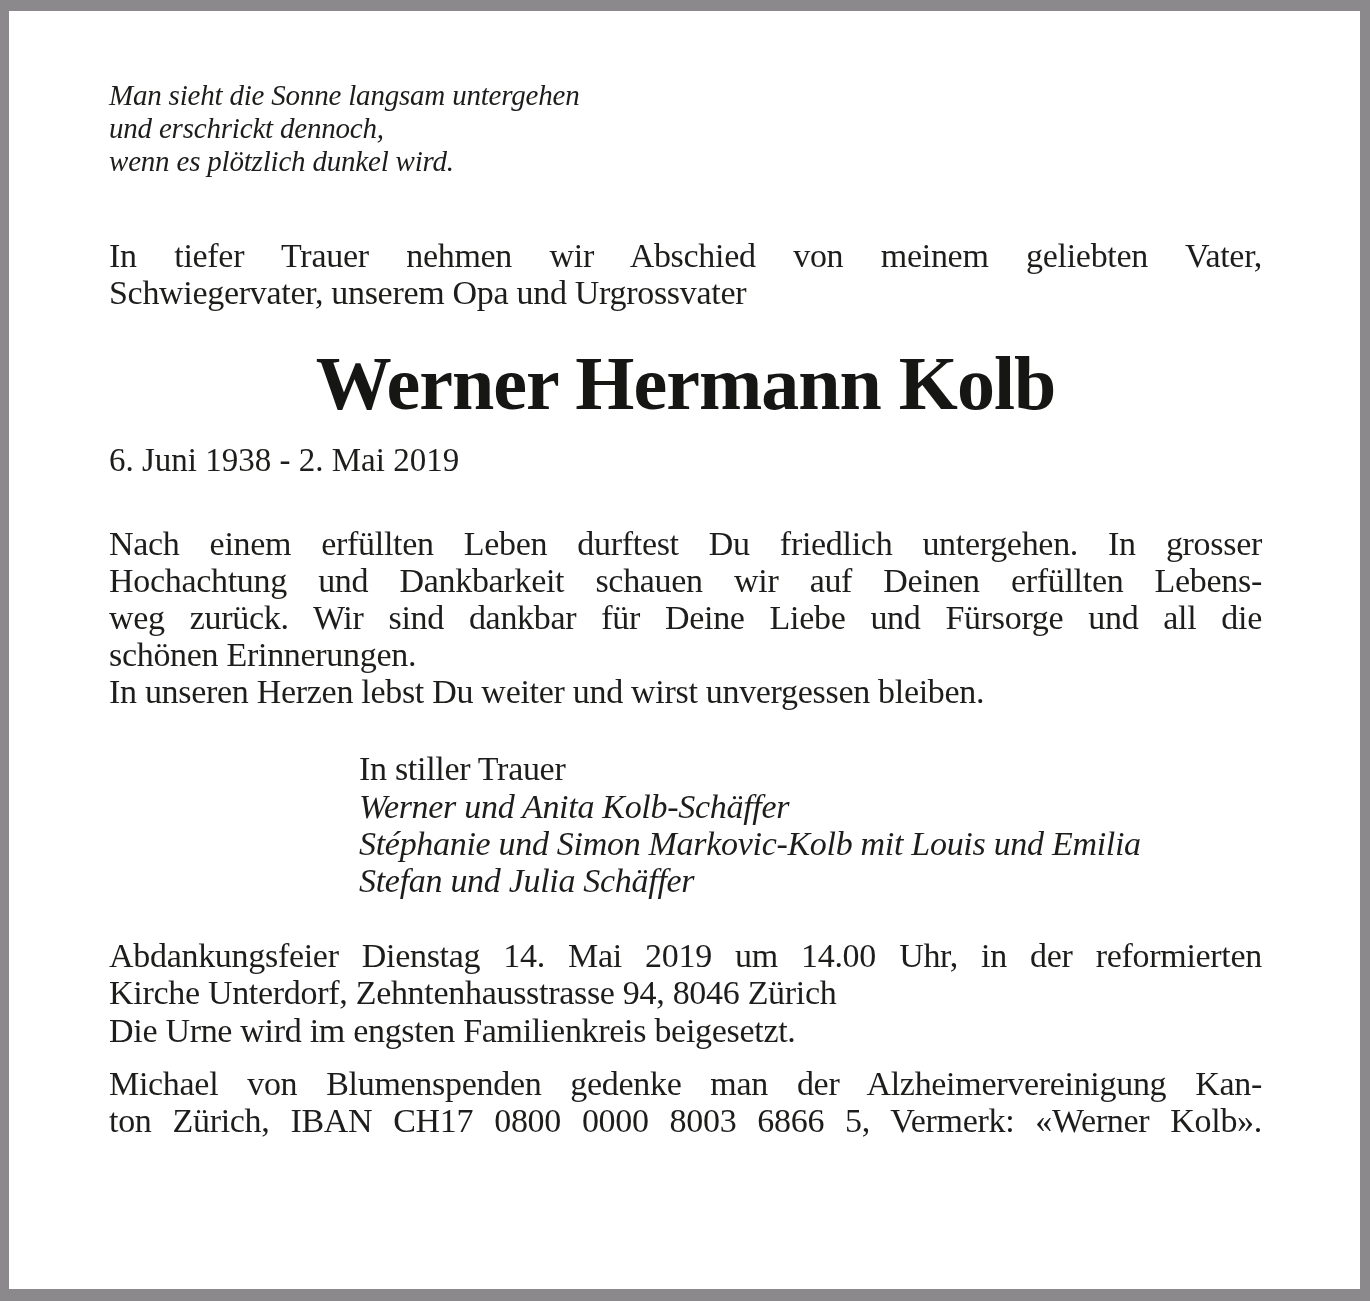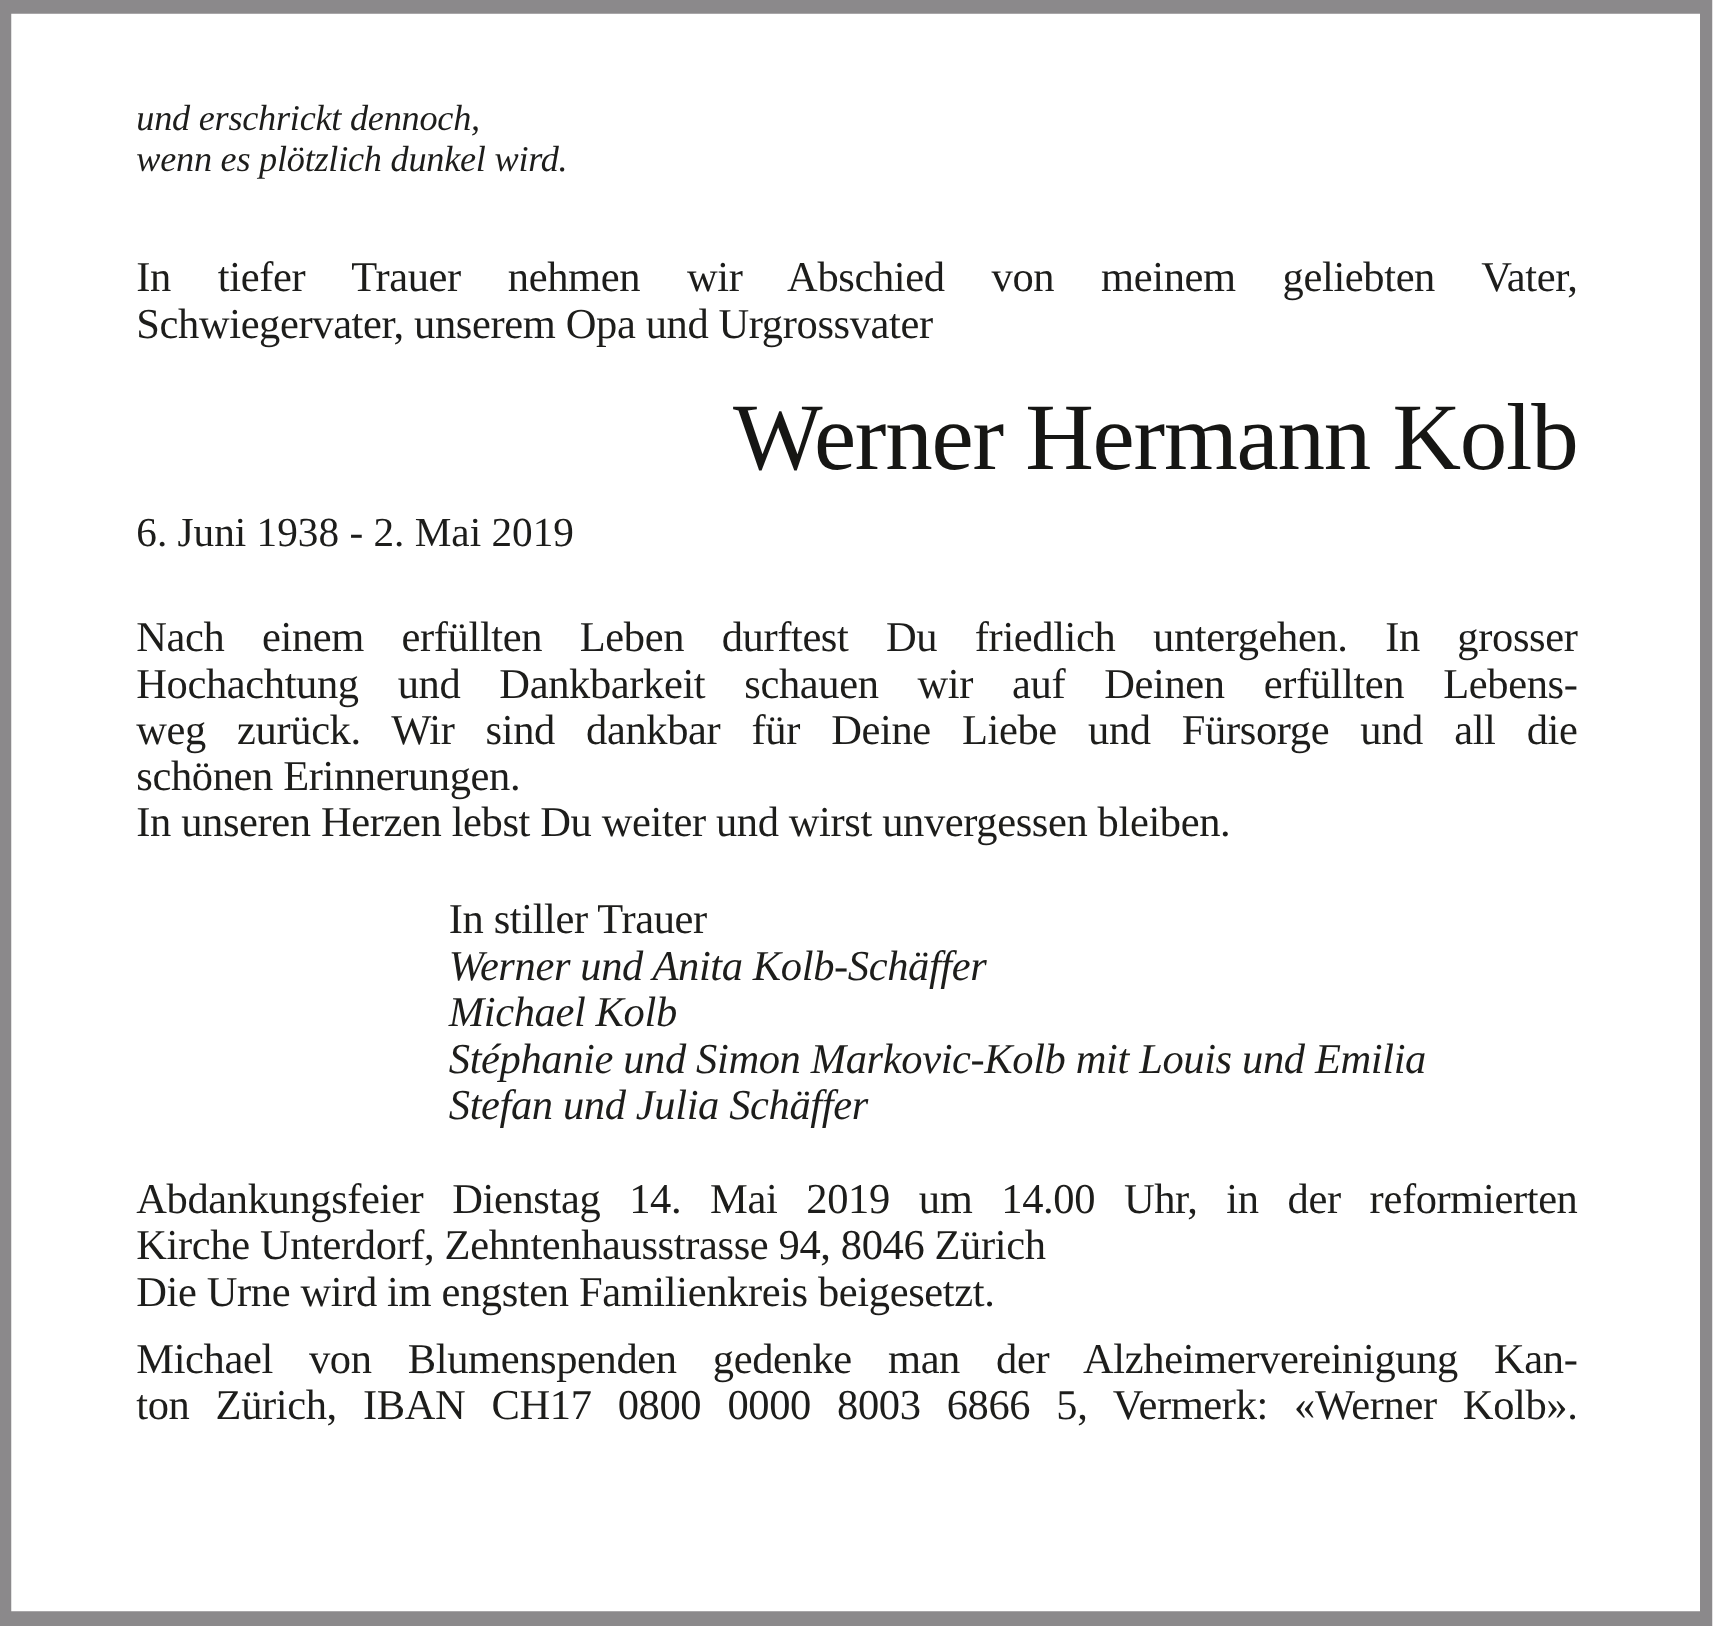--- a/index.html
+++ b/index.html
@@ -39,24 +39,24 @@
   }
   .just {
     white-space: normal;
     text-align: justify;
     text-align-last: justify;
     text-justify: inter-word;
   }
   .intro       { margin-top: 59px; }
   .name {
     margin: 32px 0 0 0;
-    text-align: right;
+    text-align: center;
     font-size: 76px;
     line-height: 80px;
-    font-weight: 400;
+    font-weight: 700;
     letter-spacing: -1px;
     color: #161614;
   }
   .dates {
     margin-top: 19px;
     text-align: left;
     font-size: 33px;
     line-height: 37px;
   }
   .tribute     { margin-top: 46px; }
@@ -67,20 +67,21 @@
   .burial      { margin-top: 1px; }
   .donations   { margin-top: 16px; }
 </style>
 </head>
 <body>
 
 <div class="frame">
   <div class="sheet">
 
     <div class="epigraph">
+      <div class="line">Man sieht die Sonne langsam untergehen</div>
       <div class="line">und erschrickt dennoch,</div>
       <div class="line">wenn es plötzlich dunkel wird.</div>
     </div>
 
     <div class="textblock intro">
       <div class="line just">In tiefer Trauer nehmen wir Abschied von meinem geliebten Vater,</div>
       <div class="line">Schwiegervater, unserem Opa und Urgrossvater</div>
     </div>
 
     <h1 class="name">Werner Hermann Kolb</h1>
@@ -92,21 +93,20 @@
       <div class="line just">Hochachtung und Dankbarkeit schauen wir auf Deinen erfüllten Lebens-</div>
       <div class="line just">weg zurück. Wir sind dankbar für Deine Liebe und Fürsorge und all die</div>
       <div class="line">schönen Erinnerungen.</div>
       <div class="line">In unseren Herzen lebst Du weiter und wirst unvergessen bleiben.</div>
     </div>
 
     <div class="textblock mourners">
       <div class="line mourners-heading">In stiller Trauer</div>
       <div class="mourner-names">
         <div class="line">Werner und Anita Kolb-Schäffer</div>
-        <div class="line">Michael Kolb</div>
         <div class="line">Stéphanie und Simon Markovic-Kolb mit Louis und Emilia</div>
         <div class="line">Stefan und Julia Schäffer</div>
       </div>
     </div>
 
     <div class="textblock service">
       <div class="line just">Abdankungsfeier Dienstag 14. Mai 2019 um 14.00 Uhr, in der reformierten</div>
       <div class="line">Kirche Unterdorf, Zehntenhausstrasse 94, 8046 Zürich</div>
     </div>
 

